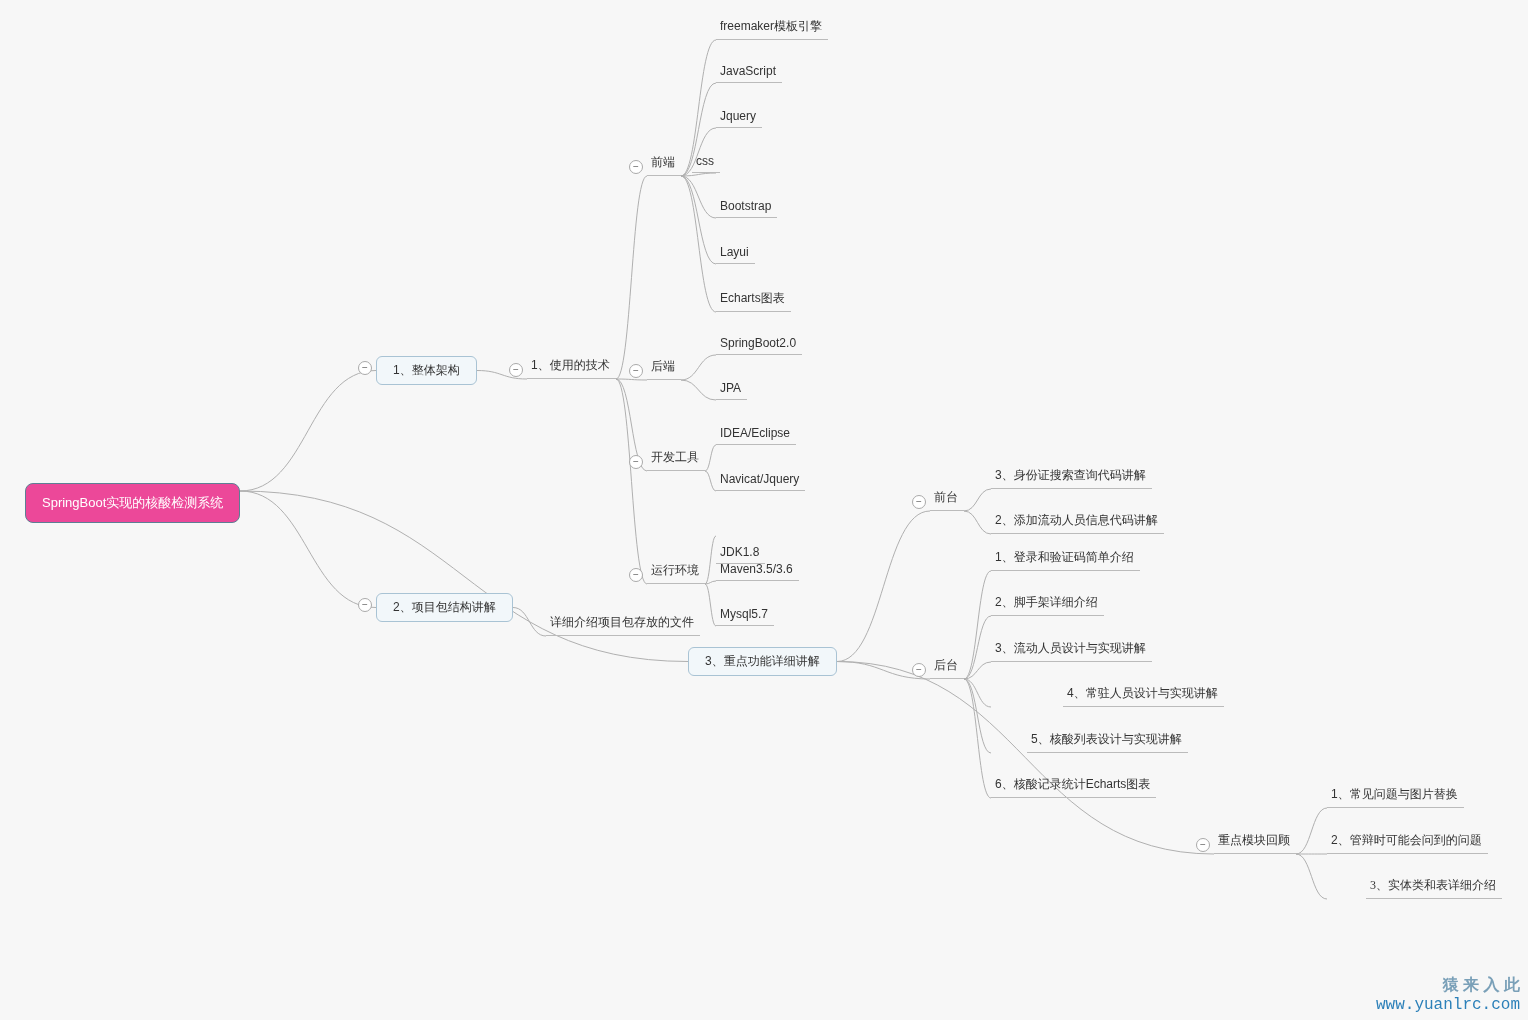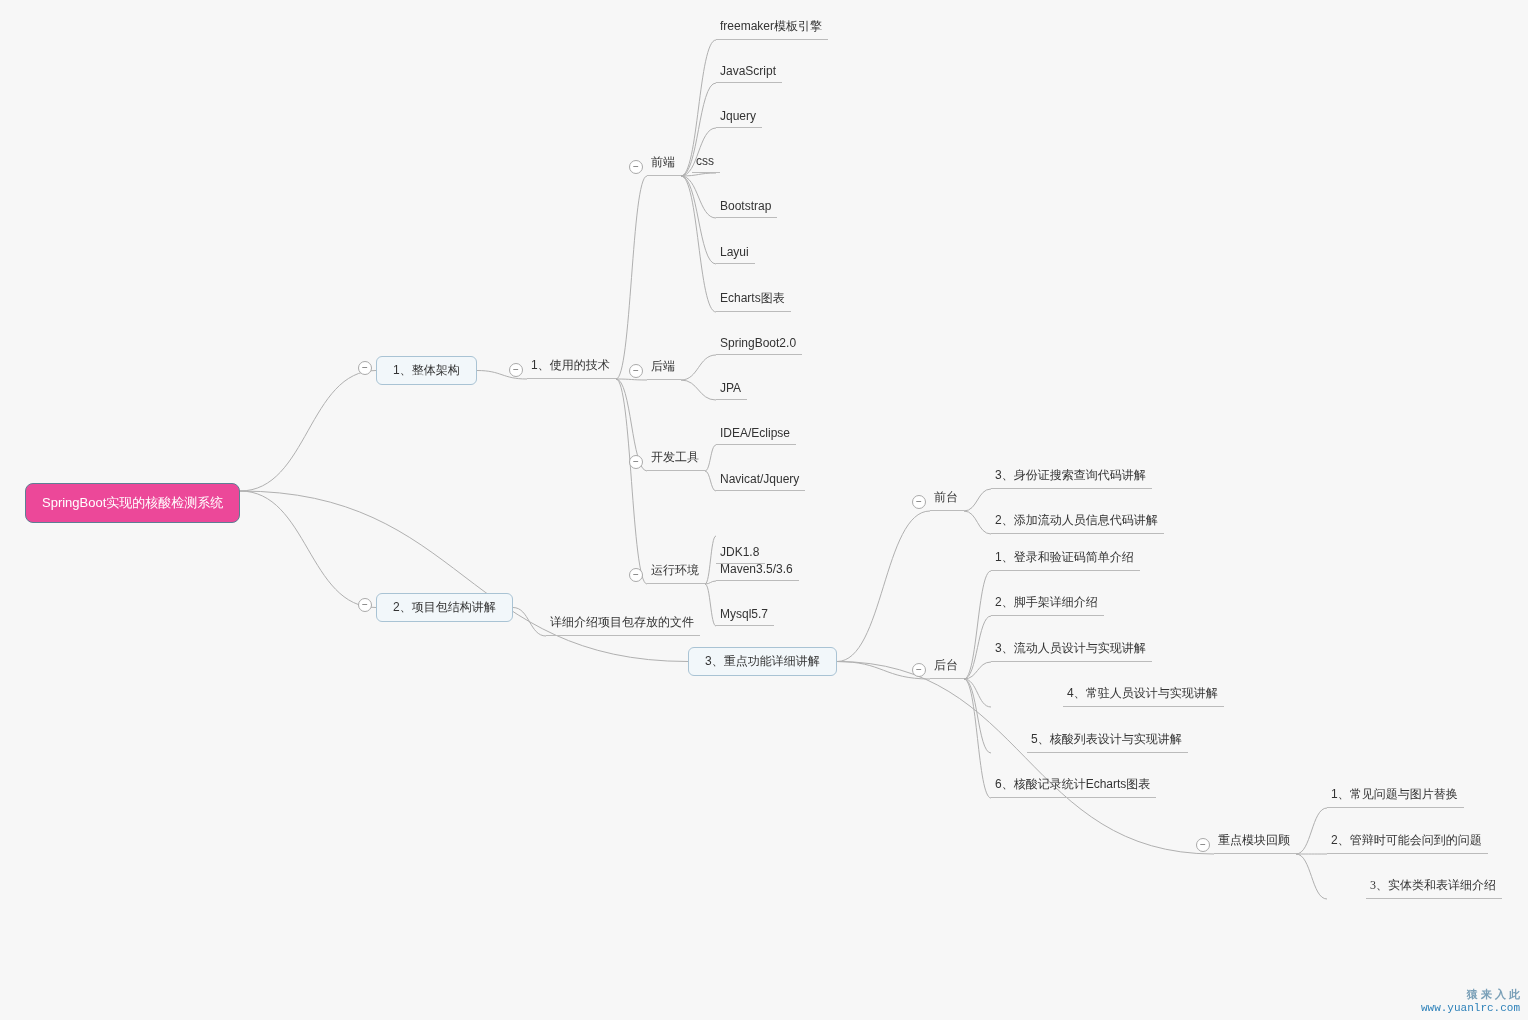--- a/index.html
+++ b/index.html
@@ -60,21 +60,21 @@
     justify-content: center;
     font-size: 10px;
     line-height: 1;
     color: #666;
   }
   .watermark {
     position: absolute;
     right: 8px;
     bottom: 6px;
     text-align: right;
-    font-size: 11px;
+    font-size: 16px;
   }
   .watermark .line1 { color: #7aa0b8; font-weight: bold; }
   .watermark .line2 { color: #2c80b9; font-family: Liberation Mono, monospace; }
 </style>
 </head>
 <body>
 
 <div id="canvas">
 
   <svg id="wires">

